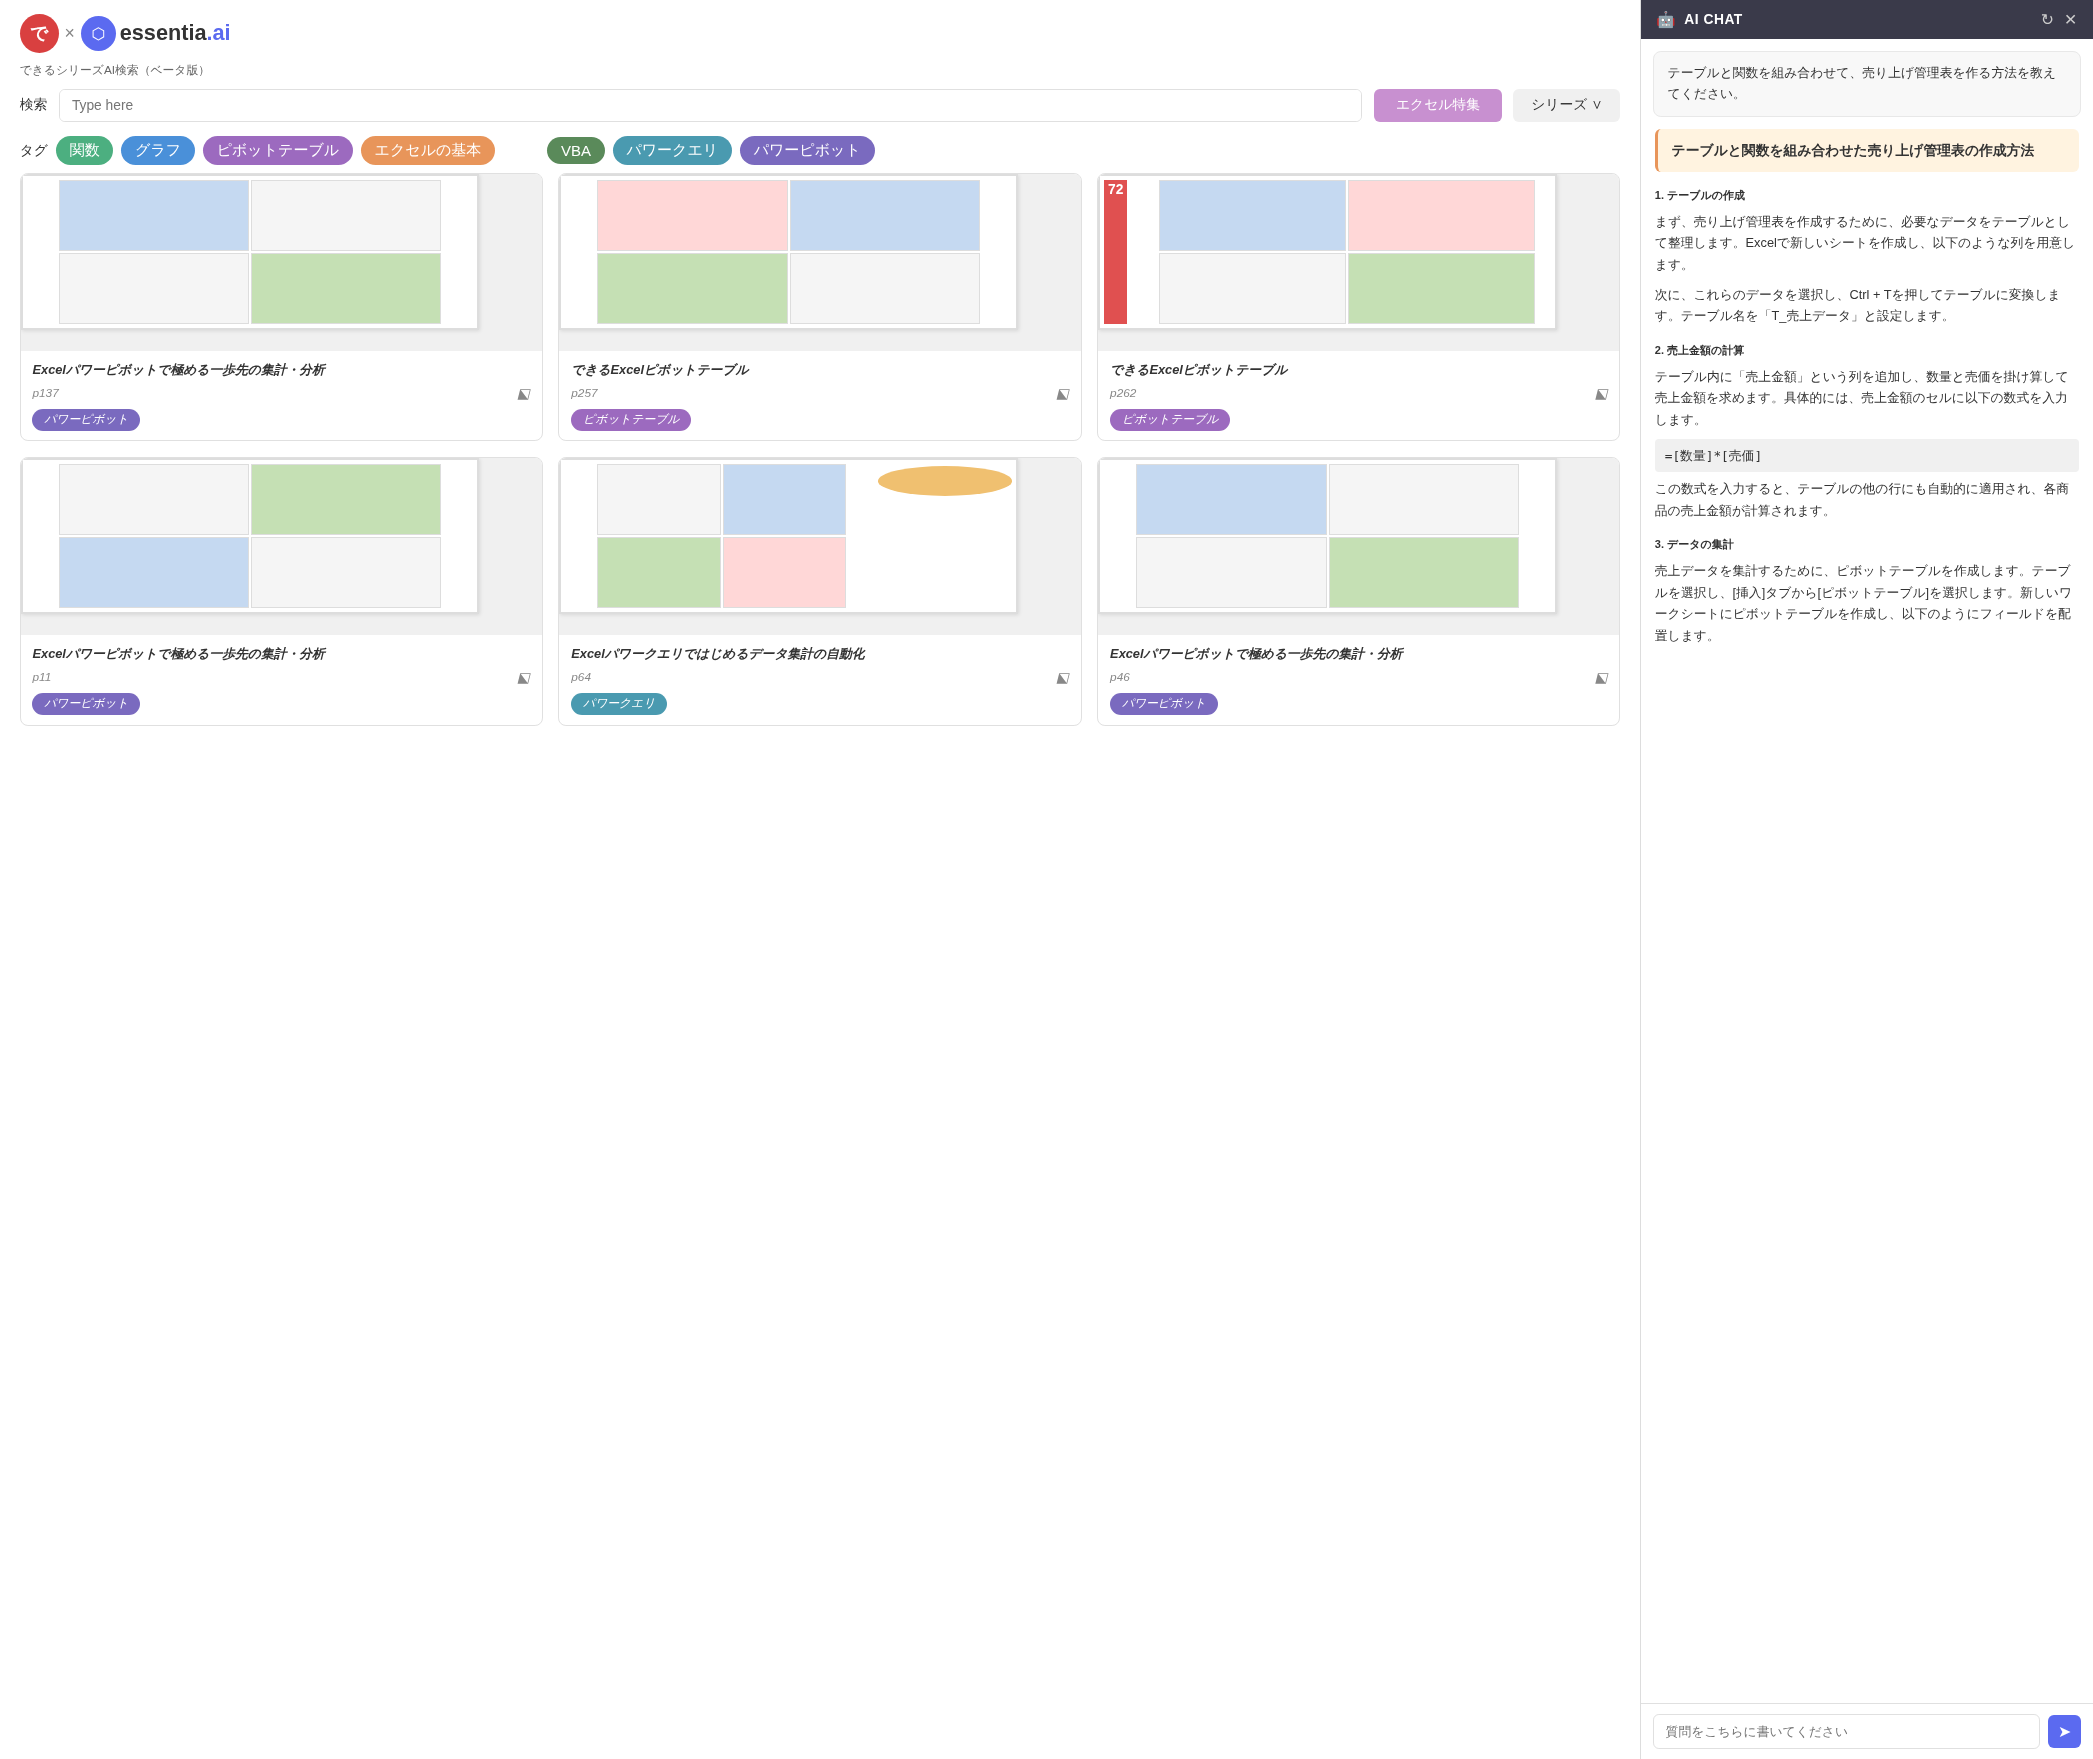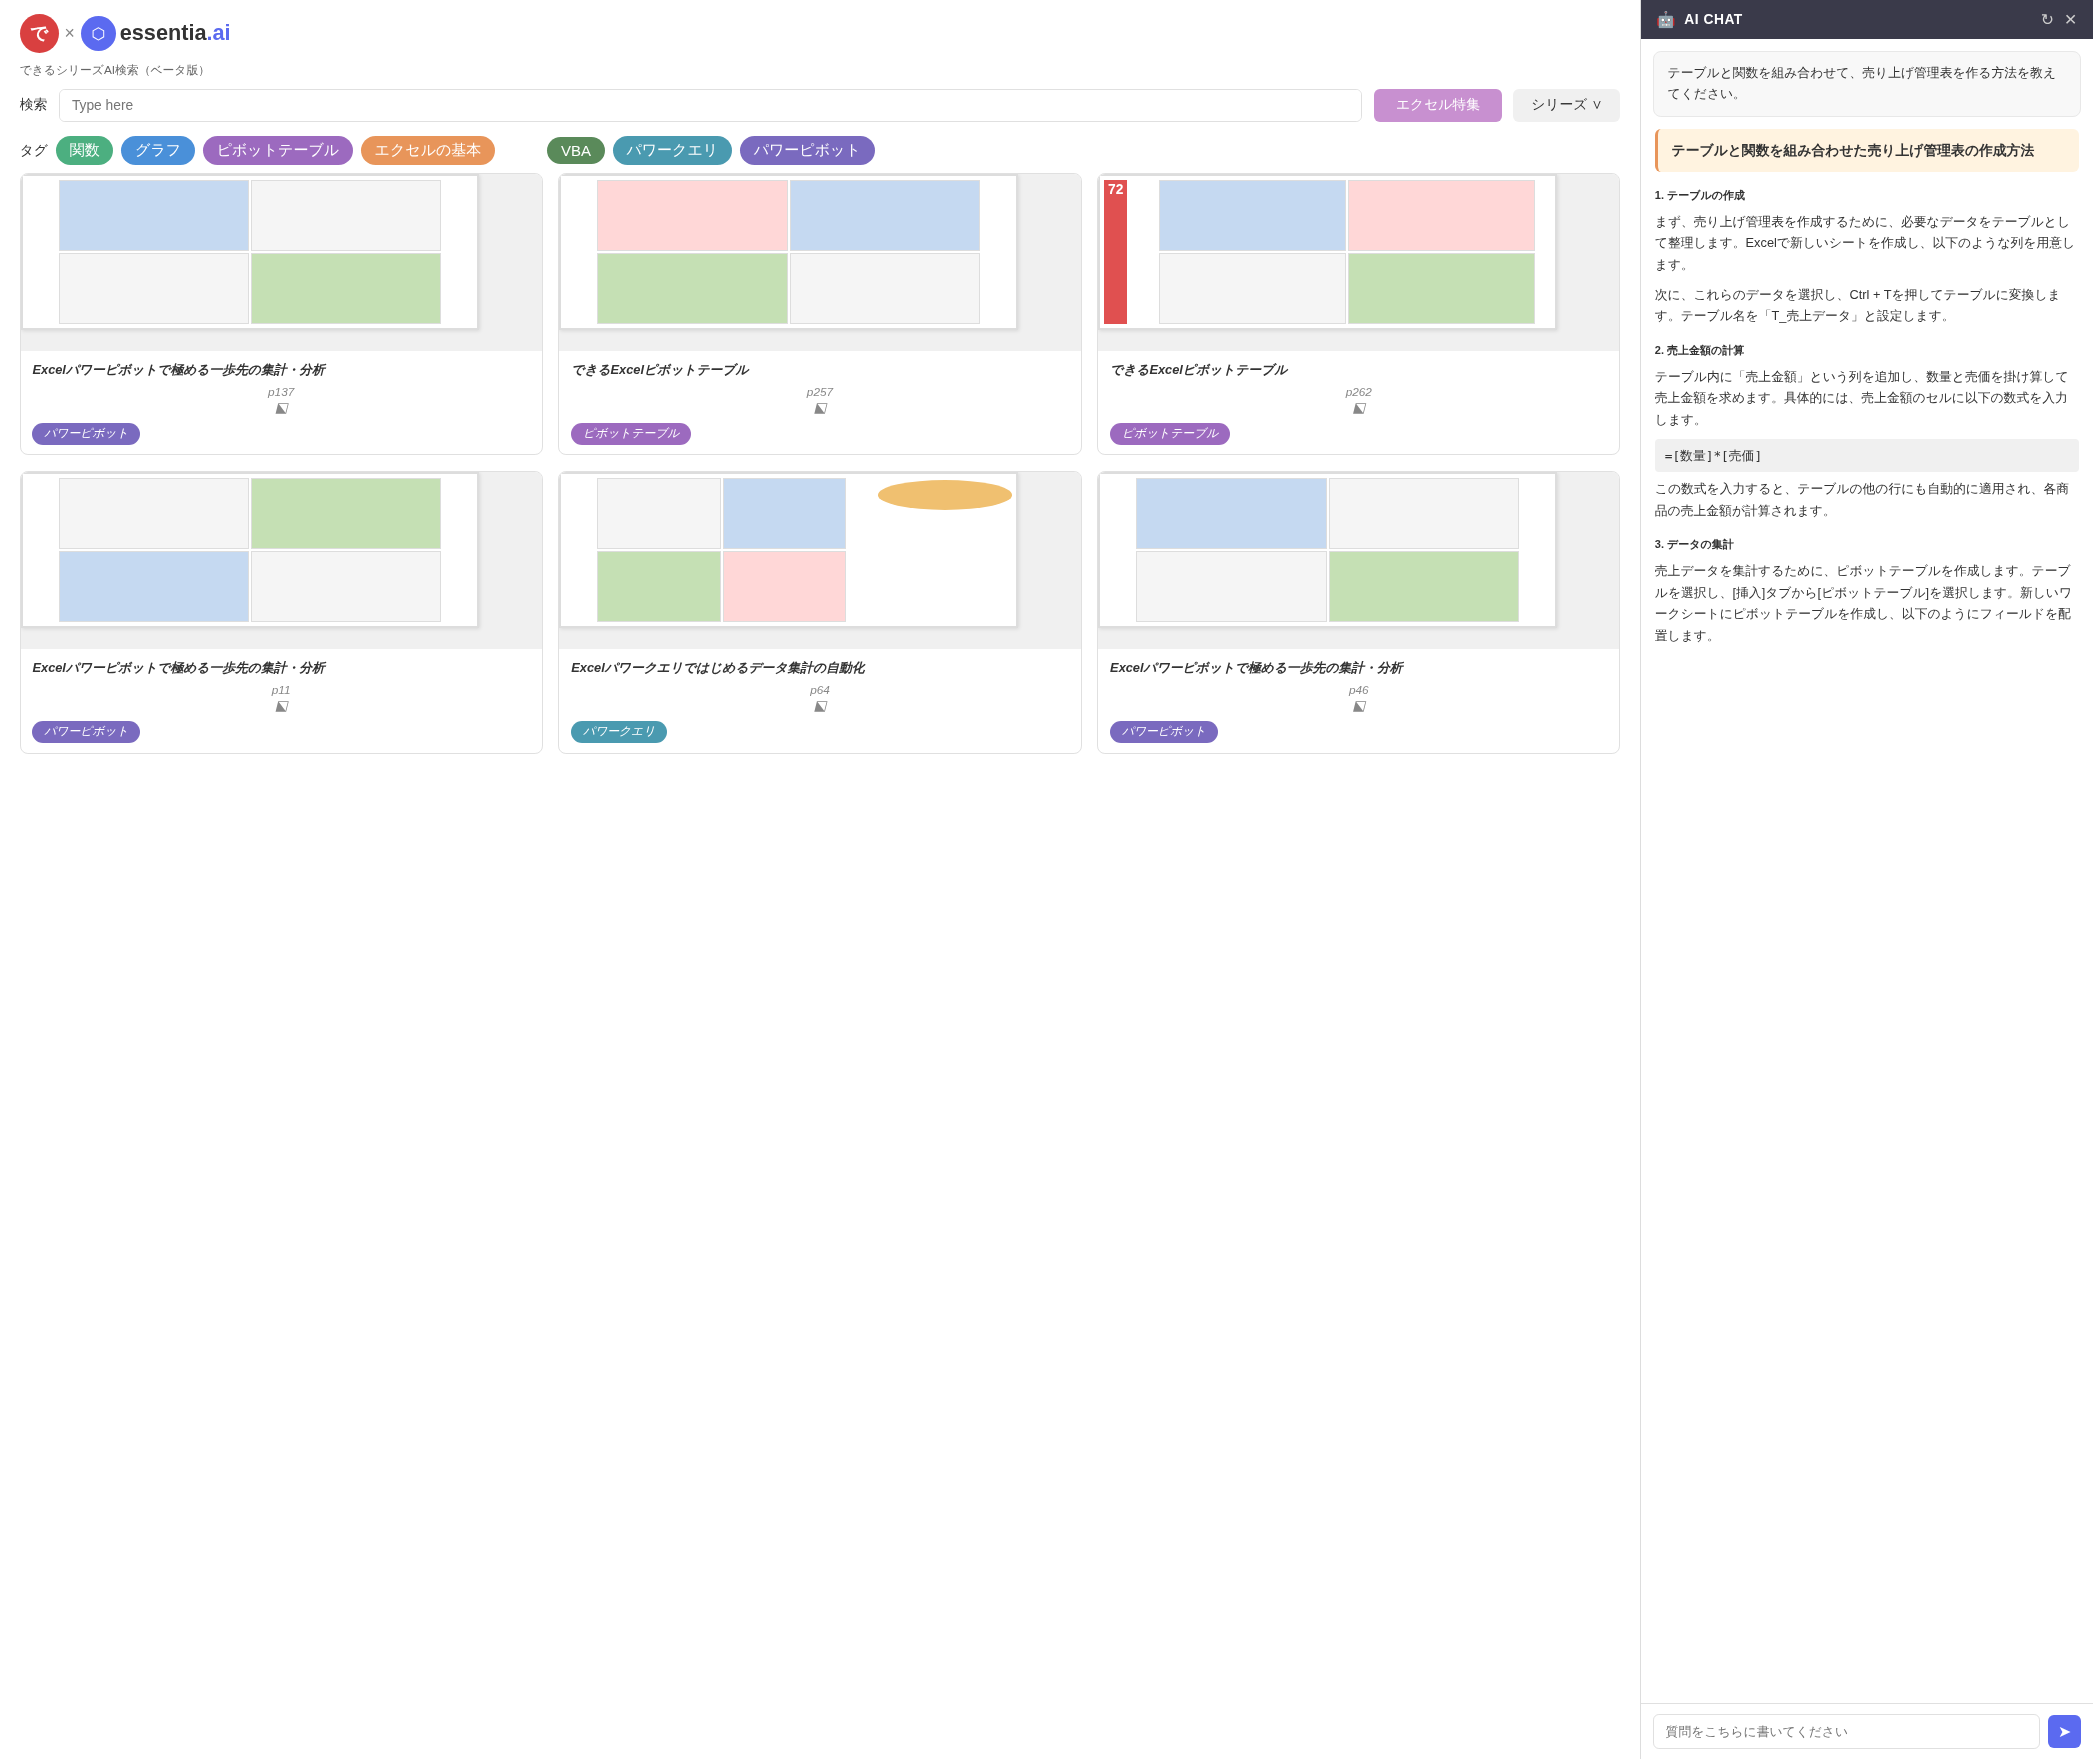--- a/index.html
+++ b/index.html
@@ -106,21 +106,20 @@
     .thumb-cell { background: #f5f5f5; border: 1px solid #ddd; }
     .thumb-cell.blue-cell { background: #c5d9f1; }
     .thumb-cell.green-cell { background: #c5e0b4; }
     .thumb-cell.red-cell { background: #ffd7d7; }
 
     .card-body { padding: 9.9px 11.8px; font-style: italic; }
     .card-title { font-size: 12.8px; font-weight: bold; color: #333; margin-bottom: 5.9px; line-height: 1.4; }
     .card-meta {
       display: flex; align-items: center; justify-content: space-between;
       margin-bottom: 7.9px;
-      flex-direction: column;
     }
     .card-page { font-size: 11.8px; color: #888; }
     .card-ext-icon { color: #888; font-size: 13.8px; }
     .card-tag {
       display: inline-block; padding: 3px 11.8px; border-radius: 19.7px;
       font-size: 11.8px; color: white;
     }
 
     
     .right-panel {

